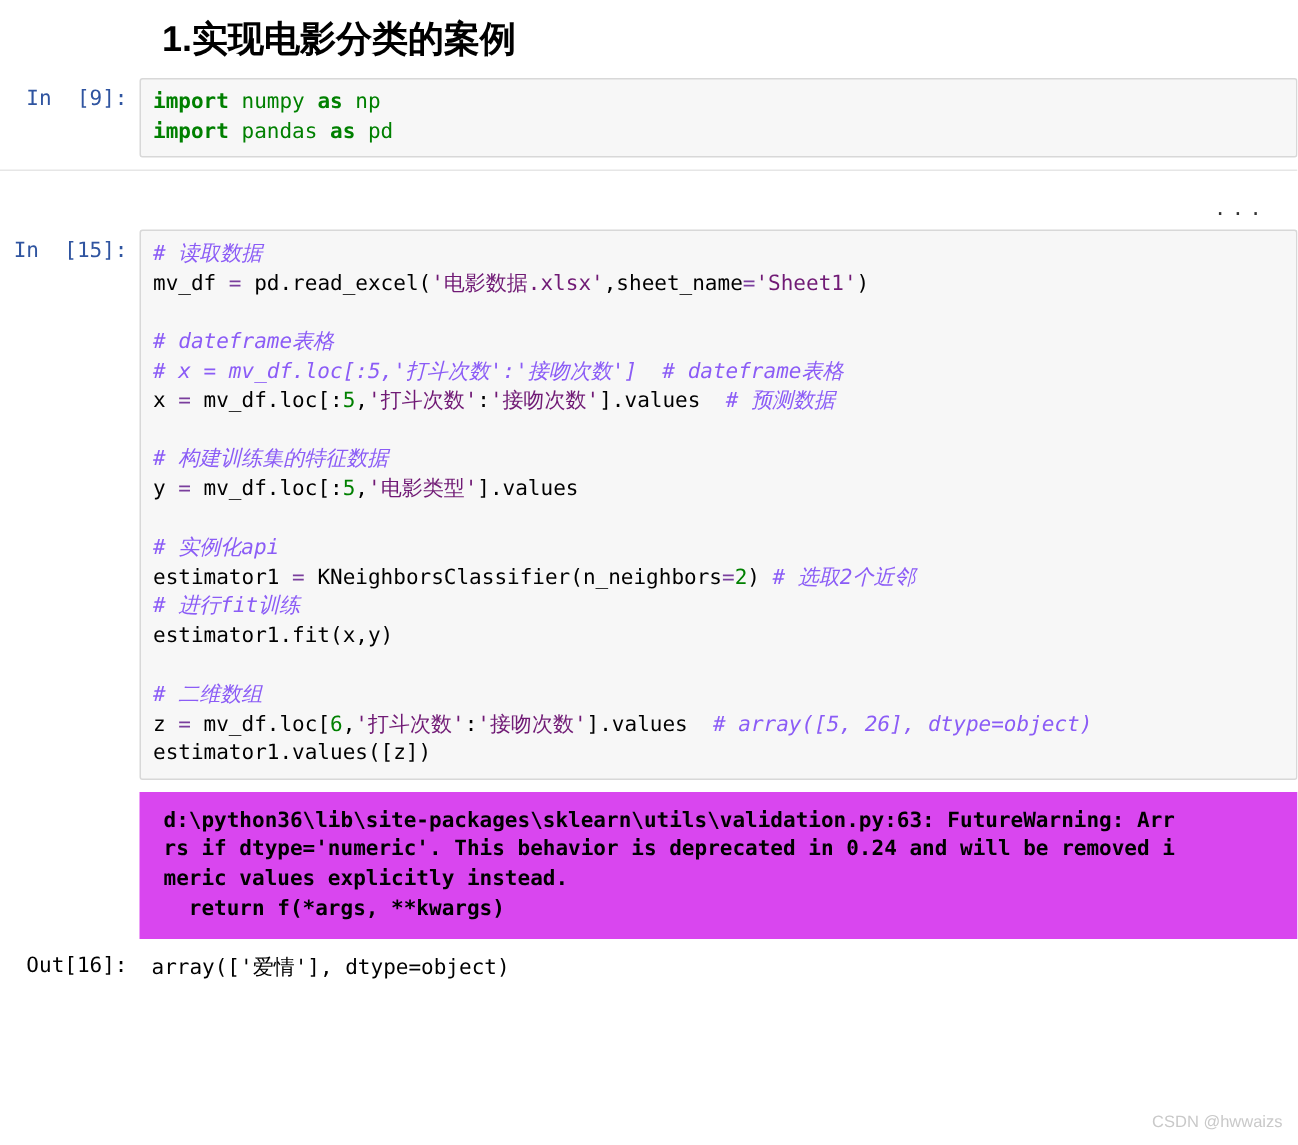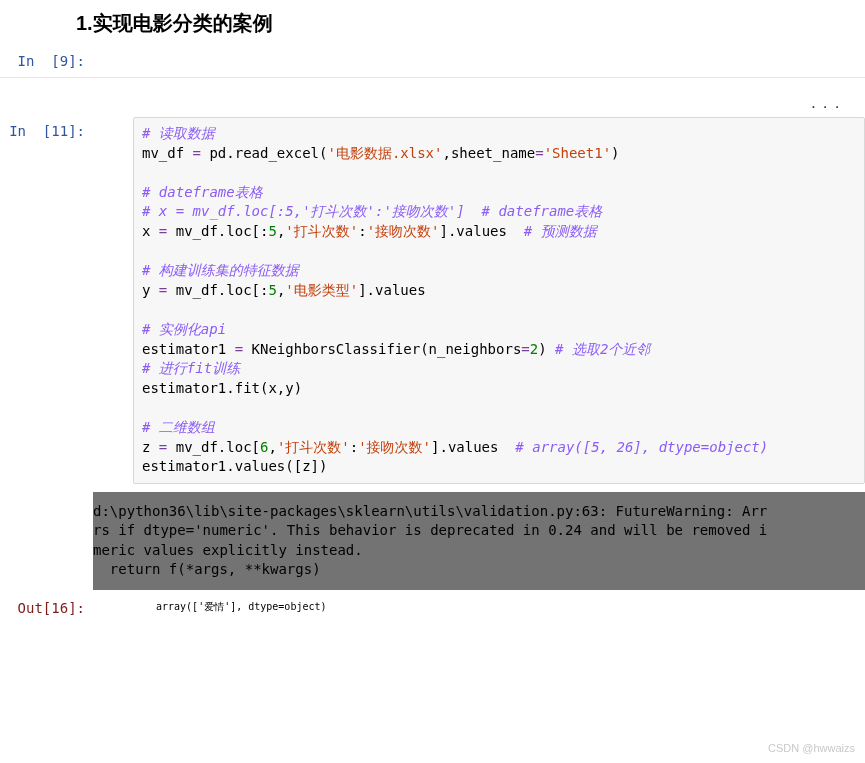--- a/index.html
+++ b/index.html
@@ -5,71 +5,70 @@
   body {
     margin: 0;
     padding: 0;
     font-family: "Helvetica Neue", Arial, sans-serif;
     font-size: 14px;
     background: #fff;
     width: 865px;
     color: #000;
   }
   .header {
-    padding: 10px 0 10px 76px;
+    padding: 10px 0 10px 108px;
     font-weight: bold;
-    font-size: 20px;
+    font-size: 24px;
   }
   .cell {
     display: flex;
     align-items: flex-start;
-    gap: 40px;
   }
   .prompt {
     width: 85px;
     min-width: 85px;
     text-align: right;
     padding: 6px 8px 0 0;
     font-family: "SFMono-Regular", Consolas, "DejaVu Sans Mono", monospace;
     font-size: 14px;
     white-space: pre;
   }
   .prompt-in { color: #2f54a0; }
-  .prompt-out { color: #7f1d1d; }
+  .prompt-out { color: #000000; }
   .code-box {
     flex: 1;
     background: #f7f7f7;
     border: 1px solid #d8d8d8;
     border-radius: 2px;
     padding: 6px 8px;
     font-family: "SFMono-Regular", Consolas, "DejaVu Sans Mono", monospace;
     font-size: 14px;
     line-height: 1.4;
     white-space: pre;
     overflow: hidden;
   }
   .output-box {
     flex: 1;
     padding: 6px 8px;
     font-family: "SFMono-Regular", Consolas, "DejaVu Sans Mono", monospace;
-    font-size: 10px;
+    font-size: 14px;
     line-height: 1.4;
     white-space: pre;
     overflow: hidden;
-    margin-left: 15px;
   }
   .stderr {
-    background: #737373;
+    background: #d946ef;
     margin: 8px 0 4px 93px;
-    padding: 10px 0;
+    padding: 10px 16px;
     font-family: "SFMono-Regular", Consolas, "DejaVu Sans Mono", monospace;
     font-size: 14px;
     line-height: 1.4;
     white-space: pre;
     overflow: hidden;
+    font-weight: bold;
   }
   .ellipsis {
     text-align: right;
     color: #333;
     font-family: monospace;
     font-size: 13px;
     padding: 6px 20px 6px 0;
     letter-spacing: 4px;
   }
   .divider {
@@ -81,38 +80,40 @@
     position: absolute;
     right: 10px;
     top: 742px;
     font-size: 11px;
     color: #c9c9c9;
     text-align: center;
   }
   .kw { color: #008000; font-weight: bold; }
   .nn { color: #008000; }
   .c  { color: #8b5cf6; font-style: italic; }
-  .s  { color: #c2410c; }
+  .s  { color: #701a75; }
   .op { color: #7a3e9d; }
   .num{ color: #008000; }
 </style>
 </head>
 <body>
 
 <div class="header">1.实现电影分类的案例</div>
 
 <div class="cell">
   <div class="prompt prompt-in">In  [9]:</div>
+  <div class="code-box"><span class="kw">import</span><span class="nn"> numpy </span><span class="kw">as</span><span class="nn"> np</span>
+<span class="kw">import</span><span class="nn"> pandas </span><span class="kw">as</span><span class="nn"> pd</span></div>
 </div>
 
 <div class="divider"></div>
 <div class="ellipsis">...</div>
 
 <div class="cell">
-  <div class="prompt prompt-in">In  [11]:</div>
+  <div class="prompt prompt-in">In  [15]:</div>
   <div class="code-box"><span class="c"># 读取数据</span>
 <span>mv_df </span><span class="op">=</span><span> pd.read_excel(</span><span class="s">'电影数据.xlsx'</span><span>,sheet_name</span><span class="op">=</span><span class="s">'Sheet1'</span><span>)</span>
 
 <span class="c"># dateframe表格</span>
 <span class="c"># x = mv_df.loc[:5,'打斗次数':'接吻次数']  # dateframe表格</span>
 <span>x </span><span class="op">=</span><span> mv_df.loc[:</span><span class="num">5</span><span>,</span><span class="s">'打斗次数'</span><span>:</span><span class="s">'接吻次数'</span><span>].values  </span><span class="c"># 预测数据</span>
 
 <span class="c"># 构建训练集的特征数据</span>
 <span>y </span><span class="op">=</span><span> mv_df.loc[:</span><span class="num">5</span><span>,</span><span class="s">'电影类型'</span><span>].values</span>
 

